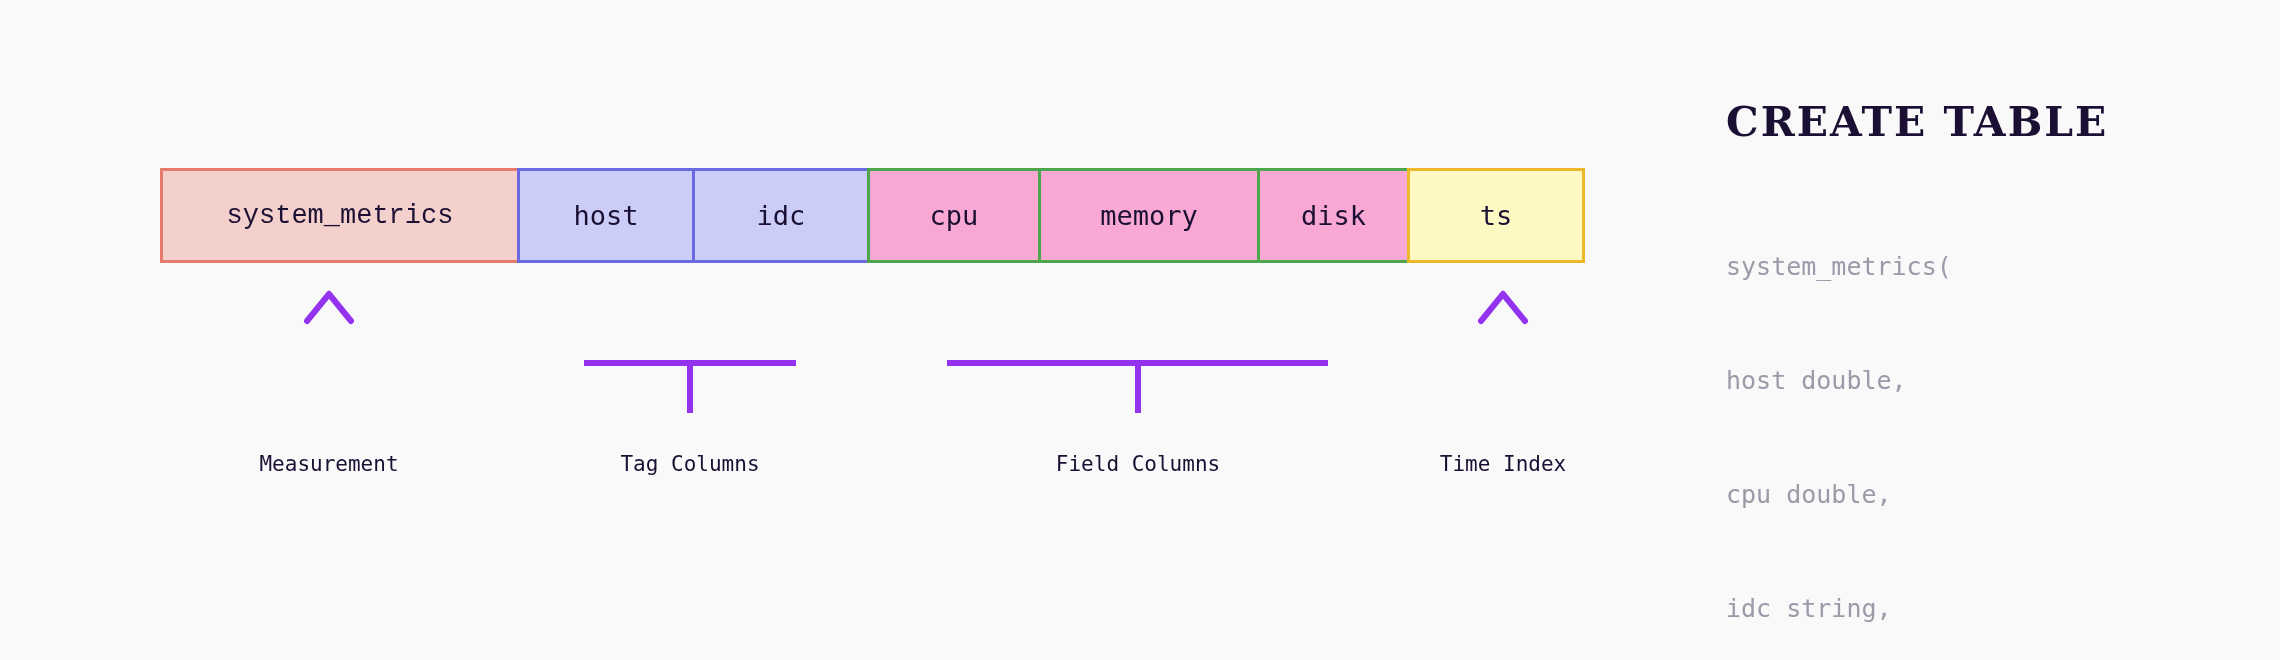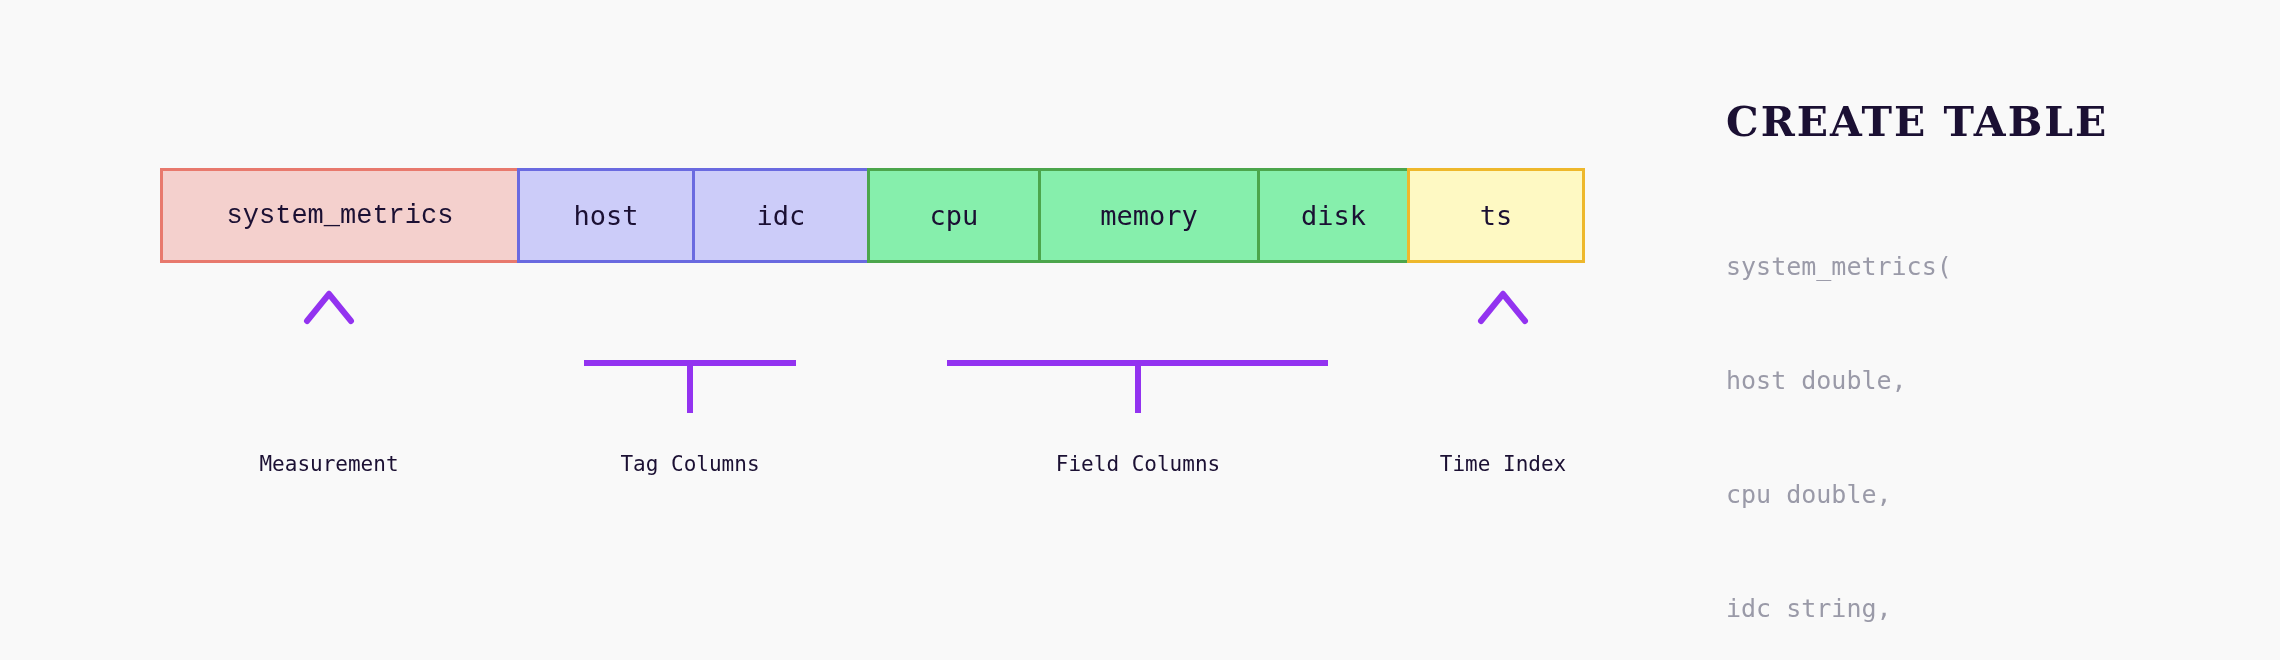--- a/index.html
+++ b/index.html
@@ -50,21 +50,21 @@
     background: #f4d0cd;
     border-color: #e8796d;
     width: 360px;
   }
   .cell.tag {
     background: #ccccf9;
     border-color: #6a6ae0;
     width: 178px;
   }
   .cell.field {
-    background: #86efac;
+    background: #f9a8d4;
     border-color: #4ca64c;
   }
   .cell.field.f-cpu    { width: 174px; }
   .cell.field.f-memory { width: 222px; }
   .cell.field.f-disk   { width: 153px; }
   .cell.timeindex {
     background: #fef9c3;
     border-color: #eeb82c;
     width: 178px;
   }

